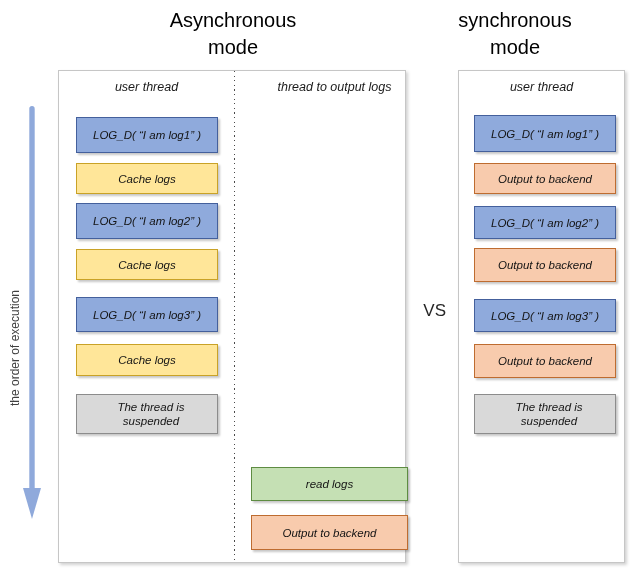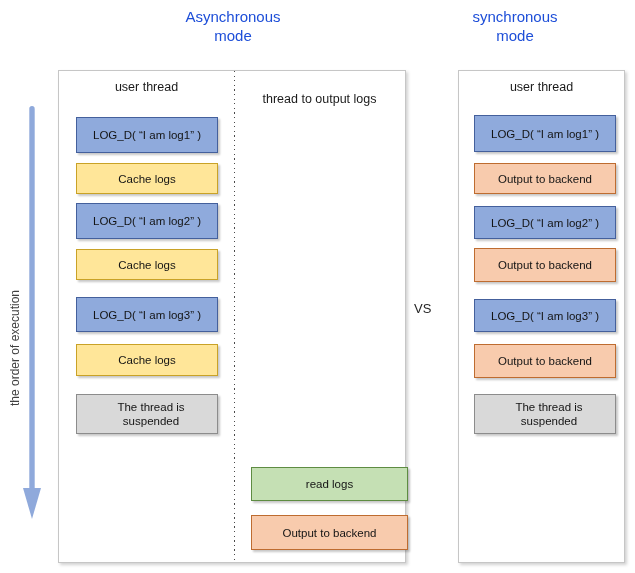--- a/index.html
+++ b/index.html
@@ -9,24 +9,24 @@
     background: #fff;
     font-family: "Liberation Sans", sans-serif;
     color: #1a1a1a;
     overflow: hidden;
   }
   .title {
     position: absolute;
     top: 7px;
     width: 200px;
     text-align: center;
-    font-size: 15px;
-    line-height: 19px;
+    font-size: 20px;
+    line-height: 27px;
     white-space: pre-line;
-    color: #1d4ed8;
+    color: #000000;
   }
   .title.async { left: 133px; }
   .title.sync  { left: 415px; }
 
   
   .exec-arrow {
     position: absolute;
     left: 21px; top: 104px;
     width: 22px; height: 418px;
   }
@@ -43,34 +43,35 @@
 
   
   .panel {
     position: absolute;
     top: 70px;
     height: 493px;
     background: #fff;
     border: 1px solid #c6c6c6;
     box-shadow: 2px 2px 3px rgba(0,0,0,0.18);
     box-sizing: border-box;
+    font-style: italic;
   }
   .panel.lp { left: 58px;  width: 348px; }
   .panel.rp { left: 458px; width: 167px; }
 
   .col-header {
     position: absolute;
     top: 9px;
     text-align: center;
     font-size: 12.5px;
     color: #1a1a1a;
     white-space: nowrap;
   }
   .lp .hdr-user   { left: 0;     width: 175px; }
-  .lp .hdr-output { left: 175px; width: 171px; margin-top: 12px; }
+  .lp .hdr-output { left: 190px; width: 171px; }
   .rp .hdr-user   { left: 0;     width: 100%;  }
 
   .divider {
     position: absolute;
     left: 175px; top: 0;
     width: 1px; height: 100%;
     background: repeating-linear-gradient(to bottom, #4a4a4a 0 1.3px, transparent 1.3px 4.6px);
   }
 
   .box {
@@ -114,22 +115,22 @@
   .rp .b2 { top: 135px; height: 33px; }
   .rp .b3 { top: 177px; height: 34px; }
   .rp .b4 { top: 228px; height: 33px; }
   .rp .b5 { top: 273px; height: 34px; }
   .rp .b6 { top: 323px; height: 40px; }
 
   .vs {
     position: absolute;
     left: 414px; top: 301px;
     width: 32px;
-    text-align: left;
-    font-size: 13px;
+    text-align: right;
+    font-size: 17px;
     color: #262626;
   }
 </style>
 </head>
 <body>
 
 <div class="canvas">
 
   <div class="title async">Asynchronous
 mode</div>

